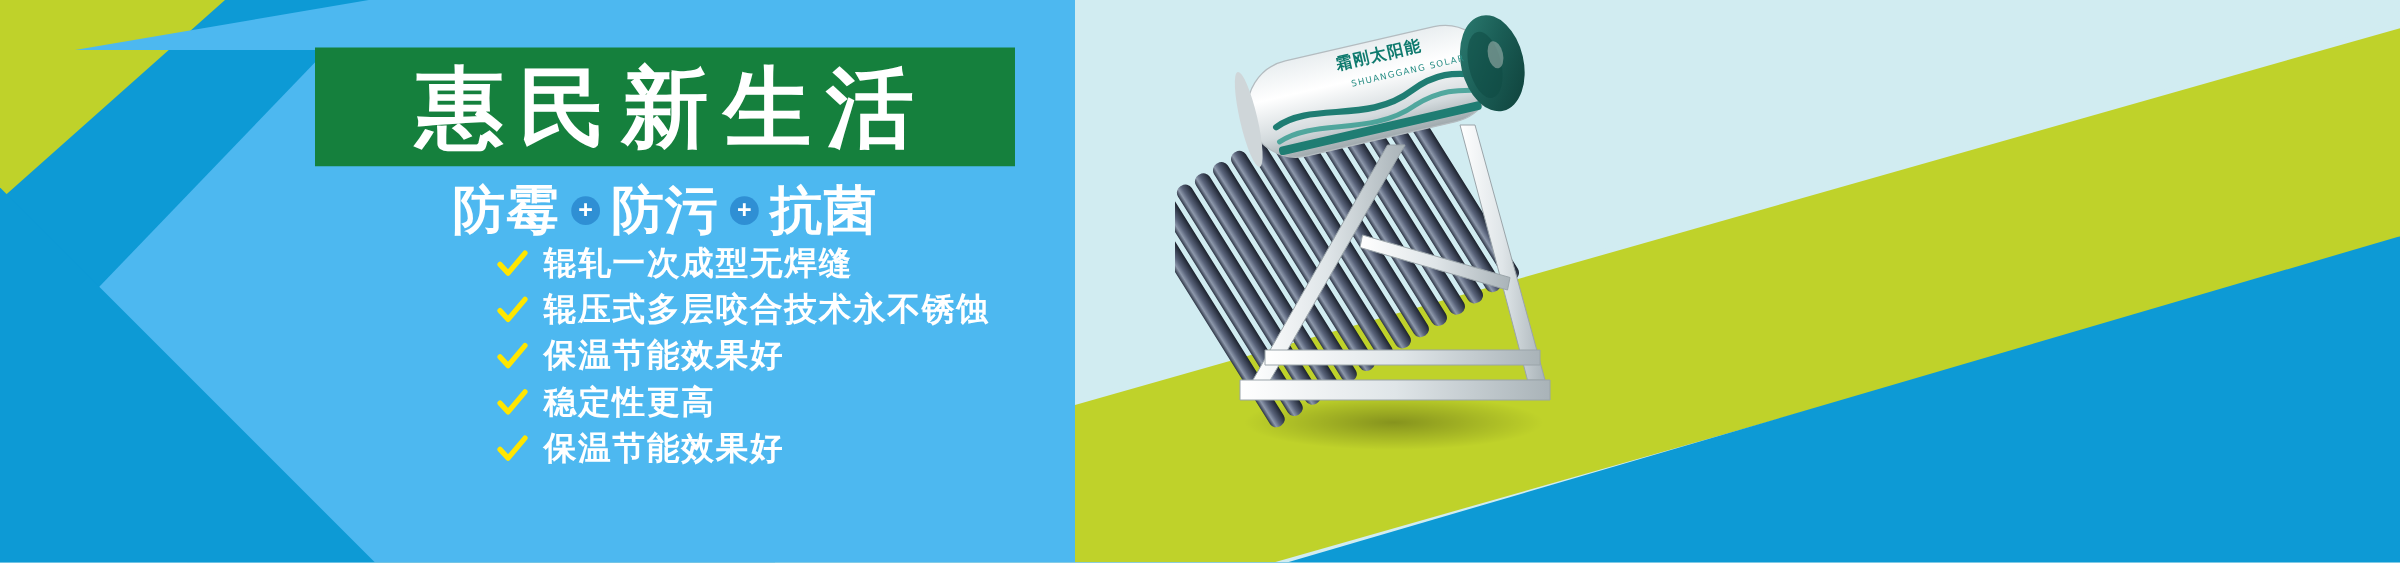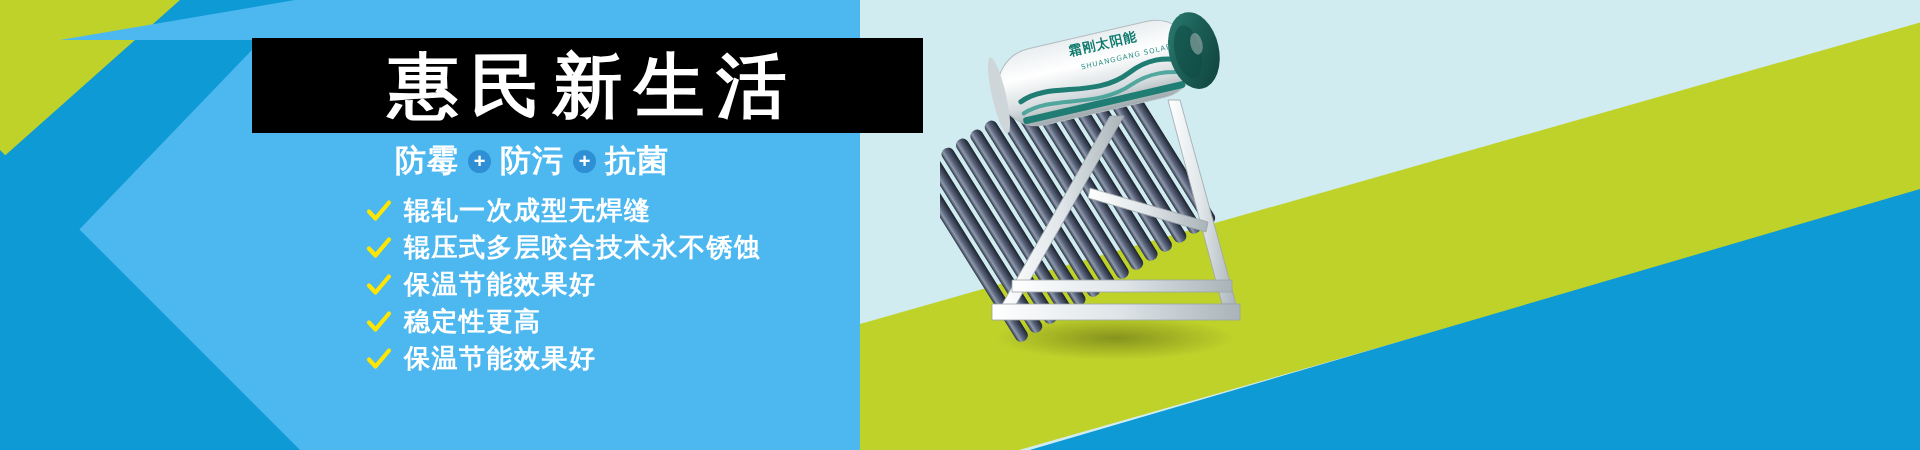--- a/index.html
+++ b/index.html
@@ -53,22 +53,22 @@
     clip-path:polygon(0 0,0 300px,300px 300px);
   }
   #pale-right-top{
     left:860px;top:0;width:1060px;height:450px;
     background:#d1ecf1;
     clip-path:polygon(0 0,1060px 0,1060px 4%,0 71%);
   }
 
   
   #title-box{
-    position:absolute;left:252px;top:38px;width:671px;height:95px;
-    background:#000000;
+    position:absolute;left:252px;top:38px;width:560px;height:95px;
+    background:#15803d;
     display:flex;align-items:center;justify-content:center;
   }
   #title-text{
     color:#ffffff;
     font-size:70px;
     font-weight:bold;
     letter-spacing:12px;
     text-indent:12px;
     line-height:1;
     font-family:"DejaVu Sans","Liberation Sans",sans-serif;
@@ -77,36 +77,36 @@
 
   
   #subtitle{
     position:absolute;left:252px;top:140px;width:560px;
     display:flex;align-items:center;justify-content:center;
     gap:9px;
     white-space:nowrap;
   }
   .sub-word{
     color:#ffffff;
-    font-size:31px;
+    font-size:42px;
     font-weight:bold;
     letter-spacing:1px;
     font-family:Liberation Sans, sans-serif;
   }
   .plus-badge{
     width:23px;height:23px;border-radius:50%;
     background:#2f8fd4;
     display:inline-flex;align-items:center;justify-content:center;
     color:#ffffff;font-size:20px;font-weight:bold;line-height:1;
     font-family:"Liberation Sans",sans-serif;
   }
 
   
   #bullets{
-    position:absolute;left:366px;top:192px;
+    position:absolute;left:397px;top:192px;
     display:flex;flex-direction:column;
   }
   .bullet-row{
     display:flex;align-items:center;
     height:37px;
   }
   .check-icon{
     width:26px;height:26px;
     flex:0 0 26px;
     margin-right:12px;

